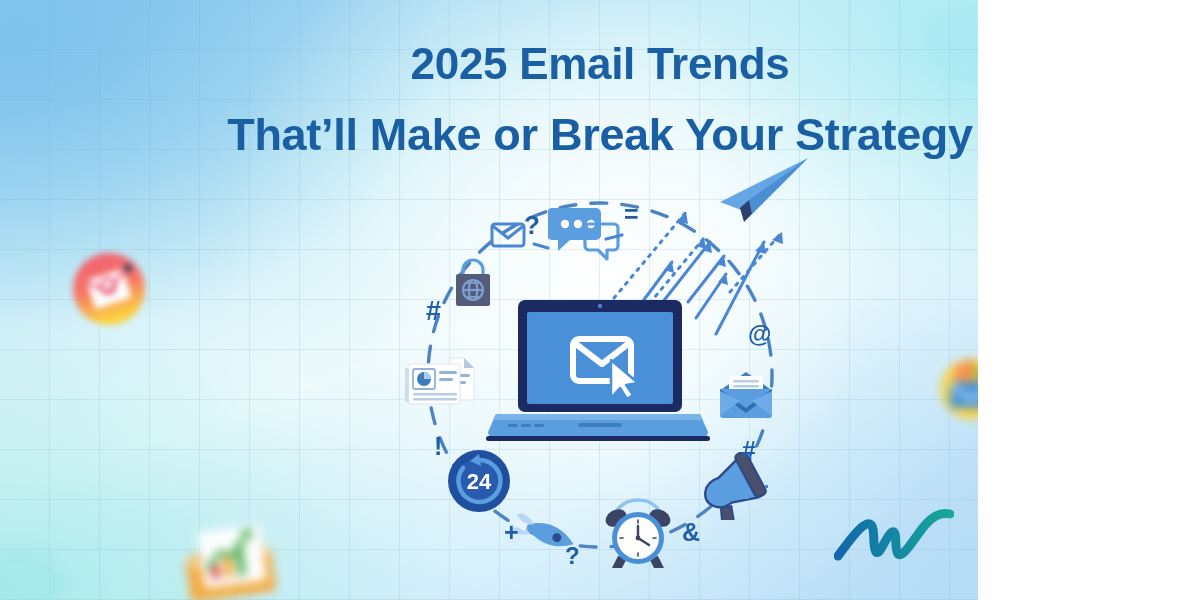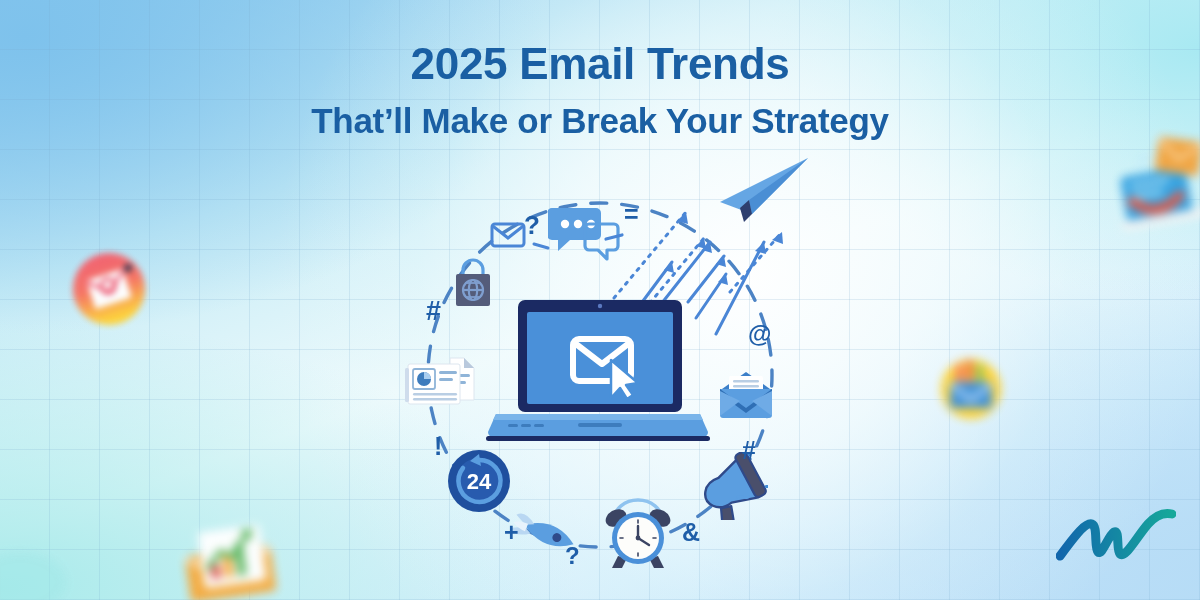--- a/index.html
+++ b/index.html
@@ -1,21 +1,21 @@
 <!DOCTYPE html>
 <html><head>
 <meta charset="utf-8">
 <style>
   html,body{margin:0;padding:0;}
   body{
     width:1200px;height:600px;overflow:hidden;
     font-family:"Liberation Sans", sans-serif;
   }
   #stage{
-    position:relative;width:1200px;height:600px;overflow:hidden;
+    position:relative;width:978px;height:600px;overflow:hidden;
     background:
       radial-gradient(circle at 62% 46%, rgba(255,255,255,.95) 0%, rgba(247,253,254,.75) 22%, rgba(235,250,252,.25) 40%, rgba(255,255,255,0) 58%),
       radial-gradient(ellipse 70% 80% at 2% 6%, #7ec2ec 0%, rgba(126,194,236,0) 62%),
       radial-gradient(ellipse 80% 75% at 0% 98%, #a8eaea 0%, rgba(168,234,234,0) 60%),
       radial-gradient(ellipse 60% 70% at 100% 8%, #a8e9f2 0%, rgba(168,233,242,0) 60%),
       radial-gradient(ellipse 75% 85% at 104% 96%, #b6dcf6 0%, rgba(182,220,246,0) 62%),
       linear-gradient(160deg,#8cc9ee 0%,#c7ecf6 28%,#eefafc 52%,#d3eefb 78%,#bcdff8 100%);
   }
   #grid{
     position:absolute;inset:0;
@@ -28,21 +28,21 @@
   }
   .title-wrap{
     position:absolute;left:0;top:38px;width:1200px;text-align:center;
     line-height:1.16;letter-spacing:-.3px;
   }
   .t-line{
     display:block;color:#1a5fa3;font-weight:700;
     font-family:"Liberation Sans", sans-serif;
   }
   .t1{font-size:44px;}
-  .t2{font-size:35px;margin-top:12px;}
+  .t2{font-size:45px;margin-top:20px;}
 
   .abs{position:absolute;}
   .sym{
     position:absolute;color:#1f5ea8;font-weight:700;
     font-family:"Liberation Sans", sans-serif;user-select:none;
   }
 
   
   .blurred{position:absolute;filter:blur(3.4px);opacity:.95;}
   .blurred.soft{filter:blur(4.6px);}

